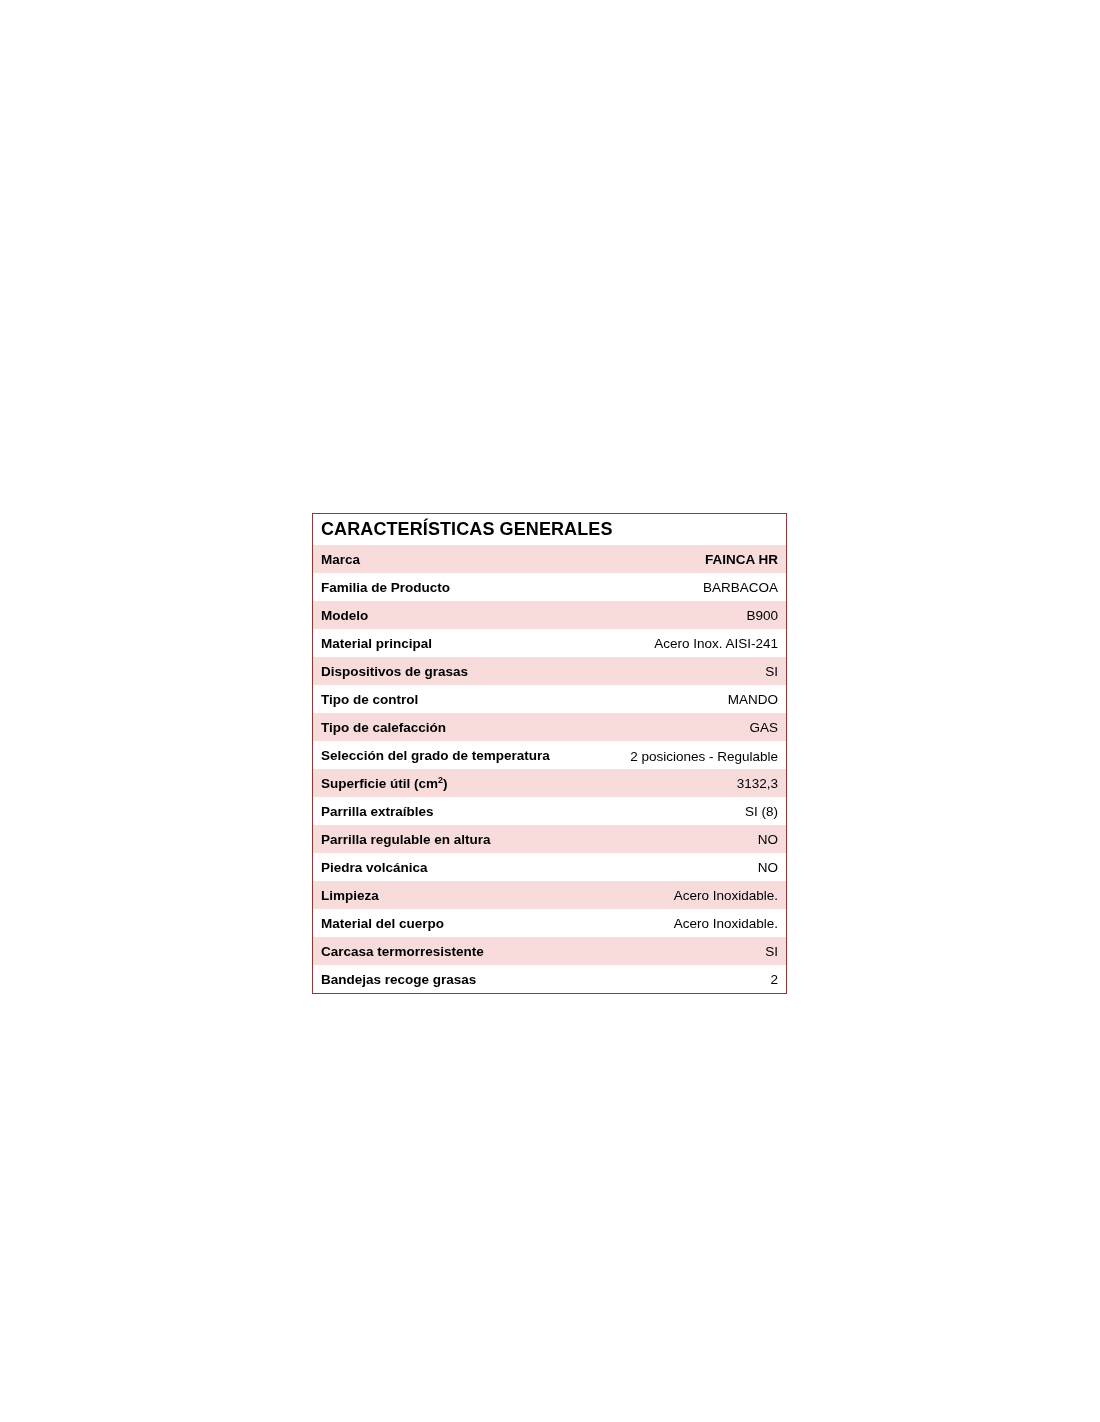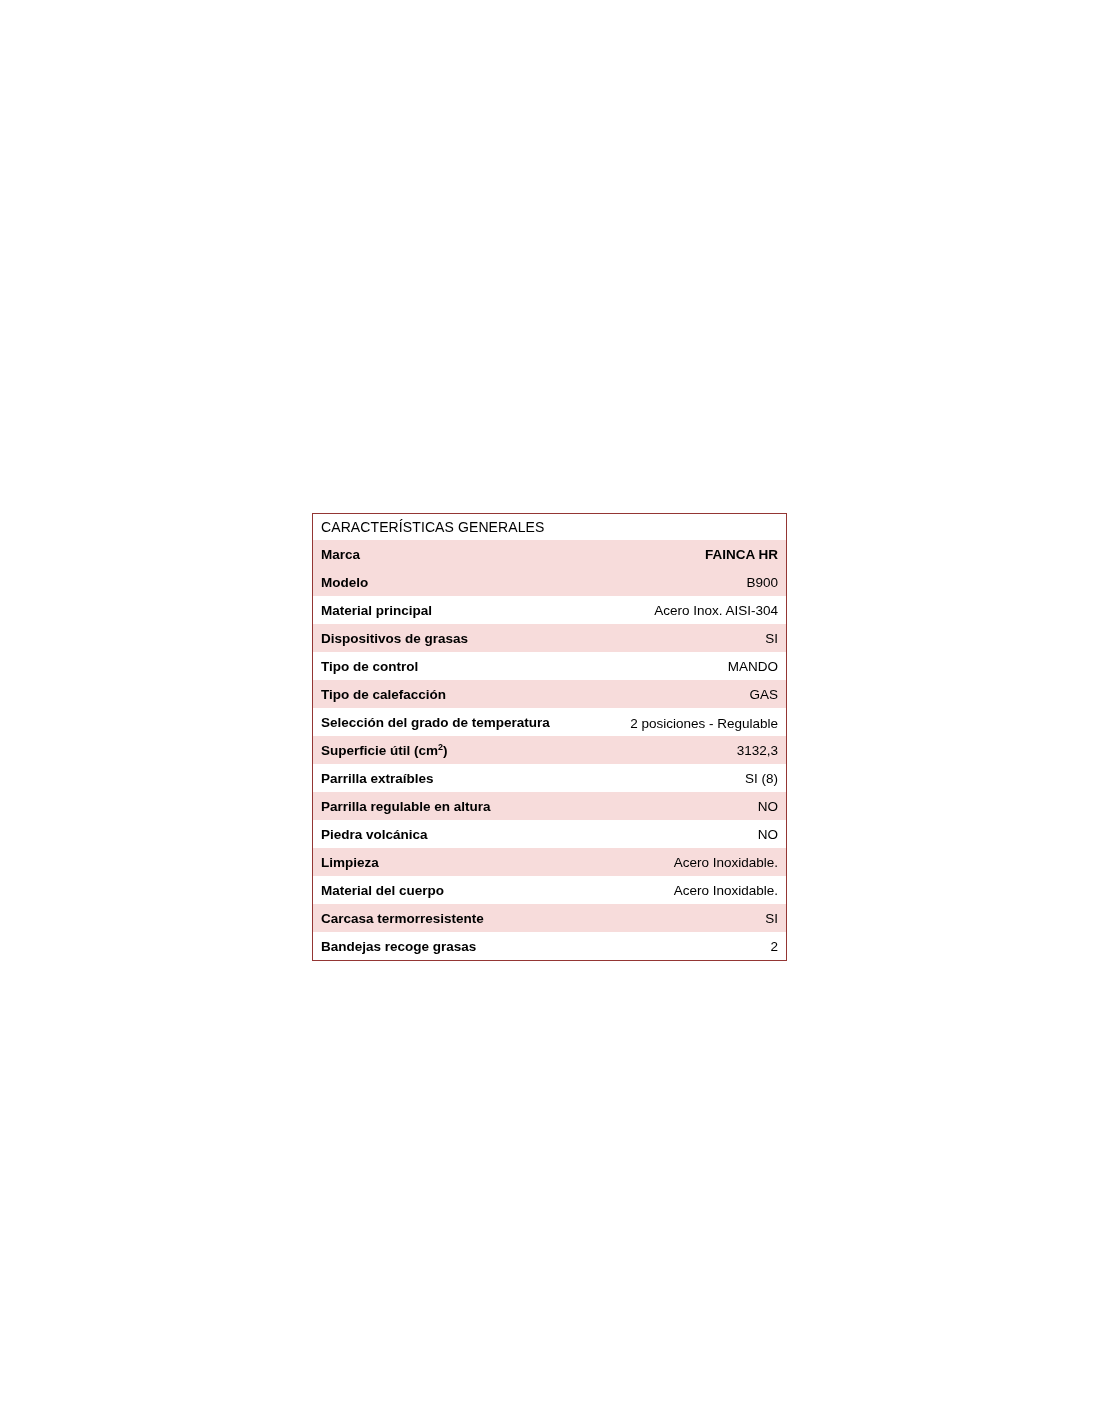--- a/index.html
+++ b/index.html
@@ -29,22 +29,22 @@
     border: 1px solid #943634;
     border-collapse: collapse;
     background: #ffffff;
   }
   .spec-table td {
     padding: 0;
     vertical-align: middle;
   }
   .title-row td {
     padding: 5px 8px 5px 8px;
-    font-size: 14px;
-    font-weight: normal;
+    font-size: 18px;
+    font-weight: bold;
     color: #000000;
     background: #ffffff;
     letter-spacing: 0.1px;
   }
   .row td {
     font-size: 13.5px;
     color: #000000;
     height: 22px;
   }
   .row .label {
@@ -83,27 +83,31 @@
 <div class="page">
   <table class="spec-table">
     <tbody>
       <tr class="title-row">
         <td colspan="2">CARACTERÍSTICAS GENERALES</td>
       </tr>
       <tr class="row shade">
         <td class="label">Marca</td>
         <td class="value bold">FAINCA HR</td>
       </tr>
+      <tr class="row plain">
+        <td class="label">Familia de Producto</td>
+        <td class="value">BARBACOA</td>
+      </tr>
       <tr class="row shade">
         <td class="label">Modelo</td>
         <td class="value">B900</td>
       </tr>
       <tr class="row plain">
         <td class="label">Material principal</td>
-        <td class="value">Acero Inox. AISI-304</td>
+        <td class="value">Acero Inox. AISI-241</td>
       </tr>
       <tr class="row shade">
         <td class="label">Dispositivos de grasas</td>
         <td class="value">SI</td>
       </tr>
       <tr class="row plain">
         <td class="label">Tipo de control</td>
         <td class="value">MANDO</td>
       </tr>
       <tr class="row shade">

